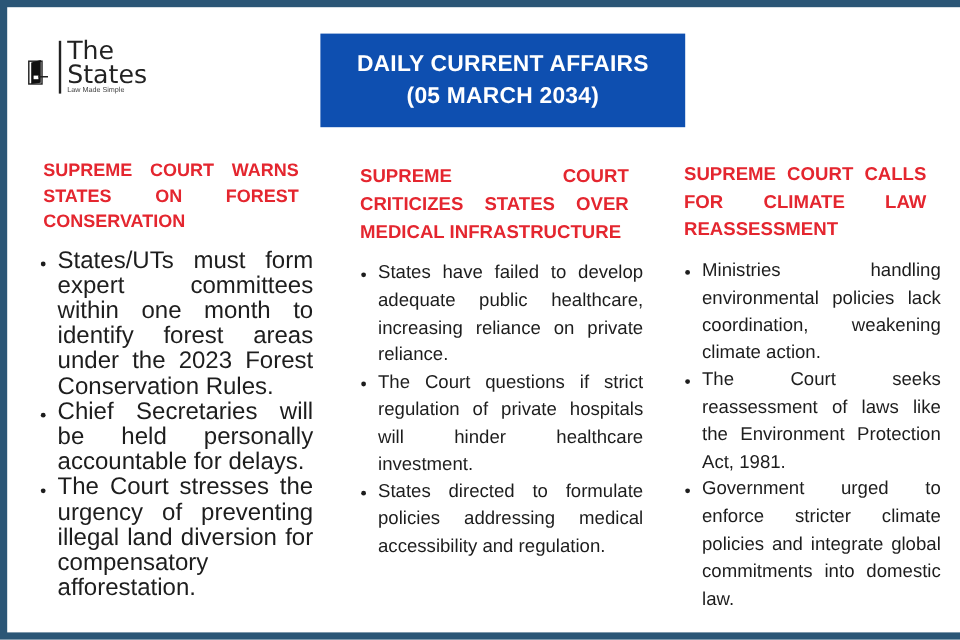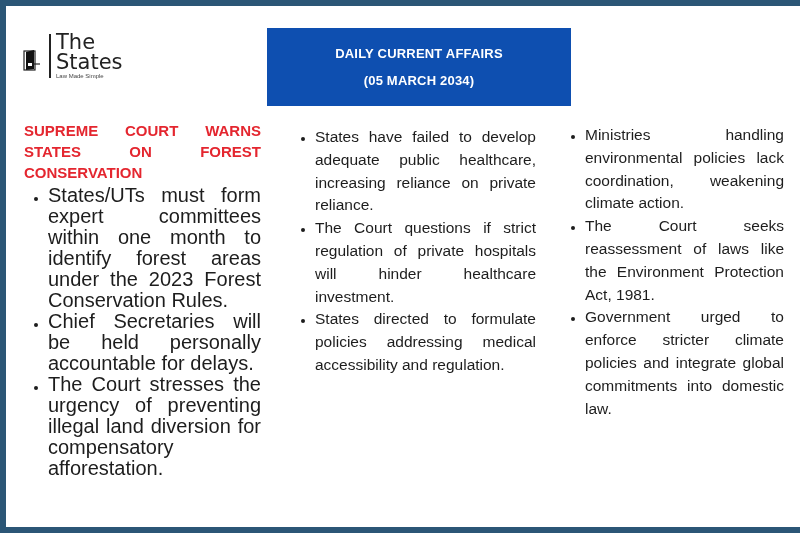--- a/index.html
+++ b/index.html
@@ -37,32 +37,32 @@
     position: absolute; left: 38px; top: 41px;
     font-size: 6px; color: #444;
   }
   .title-box {
     position: absolute;
     left: 261px; top: 22px;
     width: 304px; height: 78px;
     background: #0e4fb0;
     color: #ffffff;
     font-weight: bold;
-    font-size: 13px;
+    font-size: 19px;
     text-align: center;
     display: flex; flex-direction: column; justify-content: center;
     line-height: 27px;
     letter-spacing: 0.2px;
   }
   .col {
     position: absolute;
     top: 114px;
   }
   .col h2 {
-    margin: 0;
+    margin: 12px;
     color: #e4262f;
     font-size: 15px;
     font-weight: bold;
     line-height: 21px;
     text-align: justify;
     text-align-last: left;
   }
   .col ul {
     margin: 2px 0 0 0;
     padding: 0 0 0 24px;
@@ -110,28 +110,30 @@
   <div class="col" id="col1">
     <h2>SUPREME COURT WARNS STATES ON FOREST CONSERVATION</h2>
     <ul>
       <li>States/UTs must form expert committees within one month to identify forest areas under the 2023 Forest Conservation Rules.</li>
       <li>Chief Secretaries will be held personally accountable for delays.</li>
       <li>The Court stresses the urgency of preventing illegal land diversion for compensatory afforestation.</li>
     </ul>
   </div>
 
   <div class="col" id="col2">
+    <h2>SUPREME COURT CRITICIZES STATES OVER MEDICAL INFRASTRUCTURE</h2>
     <ul>
       <li>States have failed to develop adequate public healthcare, increasing reliance on private reliance.</li>
       <li>The Court questions if strict regulation of private hospitals will hinder healthcare investment.</li>
       <li>States directed to formulate policies addressing medical accessibility and regulation.</li>
     </ul>
   </div>
 
   <div class="col" id="col3">
+    <h2>SUPREME COURT CALLS FOR CLIMATE LAW REASSESSMENT</h2>
     <ul>
       <li>Ministries handling environmental policies lack coordination, weakening climate action.</li>
       <li>The Court seeks reassessment of laws like the Environment Protection Act, 1981.</li>
       <li>Government urged to enforce stricter climate policies and integrate global commitments into domestic law.</li>
     </ul>
   </div>
 
 </div>
 
 </body></html>

